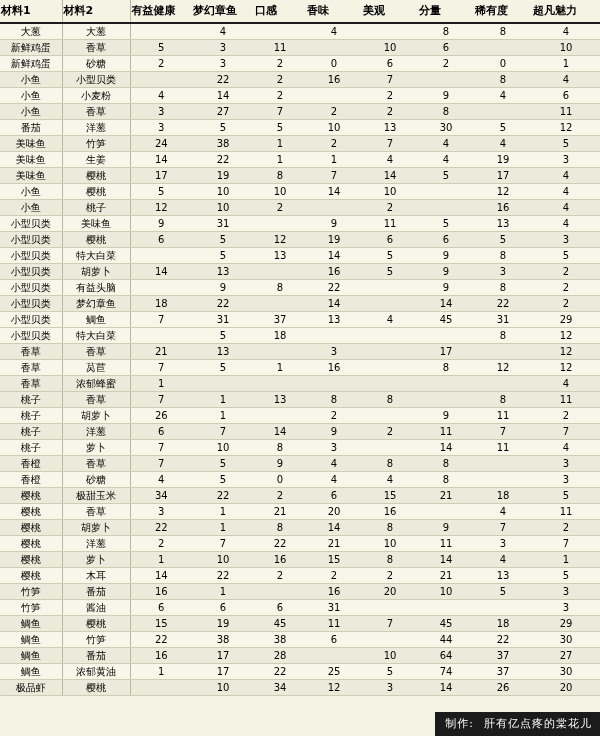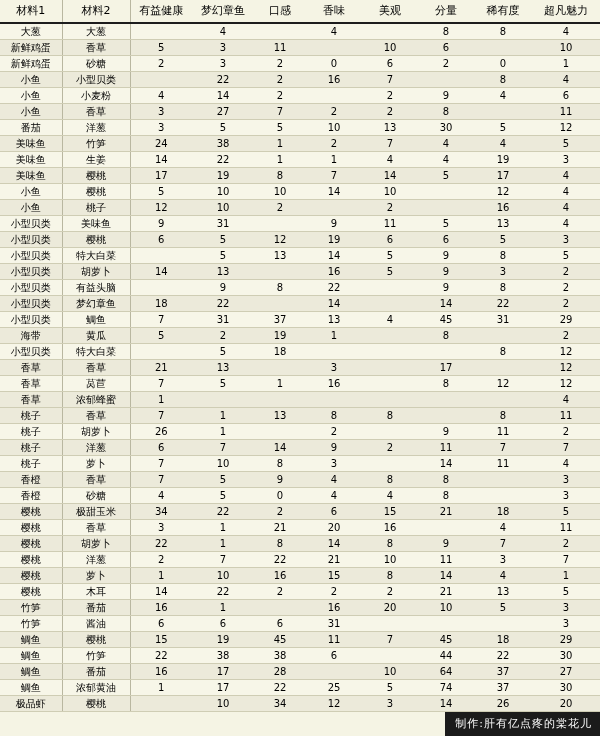--- a/index.html
+++ b/index.html
@@ -31,22 +31,22 @@
   col.c2 { width: 62px; }
   col.c3 { width: 62px; }
   col.c4 { width: 52px; }
   col.c5 { width: 56px; }
   col.c6 { width: 56px; }
   col.c7 { width: 56px; }
   col.c8 { width: 58px; }
   col.c9 { width: 68px; }
   thead th {
     font-size: 11px;
-    font-weight: normal;
-    text-align: center;
+    font-weight: bold;
+    text-align: left;
     padding: 3px 1px 4px 1px;
     border-bottom: 2px solid #1d1d1d;
     background: #f5f4e4;
     letter-spacing: 0px;
     white-space: nowrap;
   }
   tbody td {
     font-size: 10px;
     height: 15px;
     line-height: 14px;
@@ -74,21 +74,21 @@
     position: absolute;
     right: 0;
     bottom: 0;
     background: #1b1b1b;
     color: #ffffff;
     font-size: 11px;
     padding: 4px 8px 5px 10px;
     letter-spacing: 1px;
     white-space: nowrap;
   }
-  .credit .label { }
+  .credit .label { margin-right: 10px; }
 </style>
 </head>
 <body>
 
 <div id="sheet">
   <table>
     <colgroup>
       <col class="c0">
         <col class="c1">
         <col class="c2">
@@ -336,32 +336,20 @@
           <td class="name vsep">鲷鱼</td>
           <td class="num vsep">7</td>
           <td class="num">31</td>
           <td class="num">37</td>
           <td class="num">13</td>
           <td class="num">4</td>
           <td class="num">45</td>
           <td class="num">31</td>
           <td class="num">29</td>
         </tr>
-        <tr class="alt">
-          <td class="name">海带</td>
-          <td class="name vsep">黄瓜</td>
-          <td class="num vsep">5</td>
-          <td class="num">2</td>
-          <td class="num">19</td>
-          <td class="num">1</td>
-          <td class="num"></td>
-          <td class="num">8</td>
-          <td class="num"></td>
-          <td class="num">2</td>
-        </tr>
         <tr class="norm">
           <td class="name">小型贝类</td>
           <td class="name vsep">特大白菜</td>
           <td class="num vsep"></td>
           <td class="num">5</td>
           <td class="num">18</td>
           <td class="num"></td>
           <td class="num"></td>
           <td class="num"></td>
           <td class="num">8</td>

